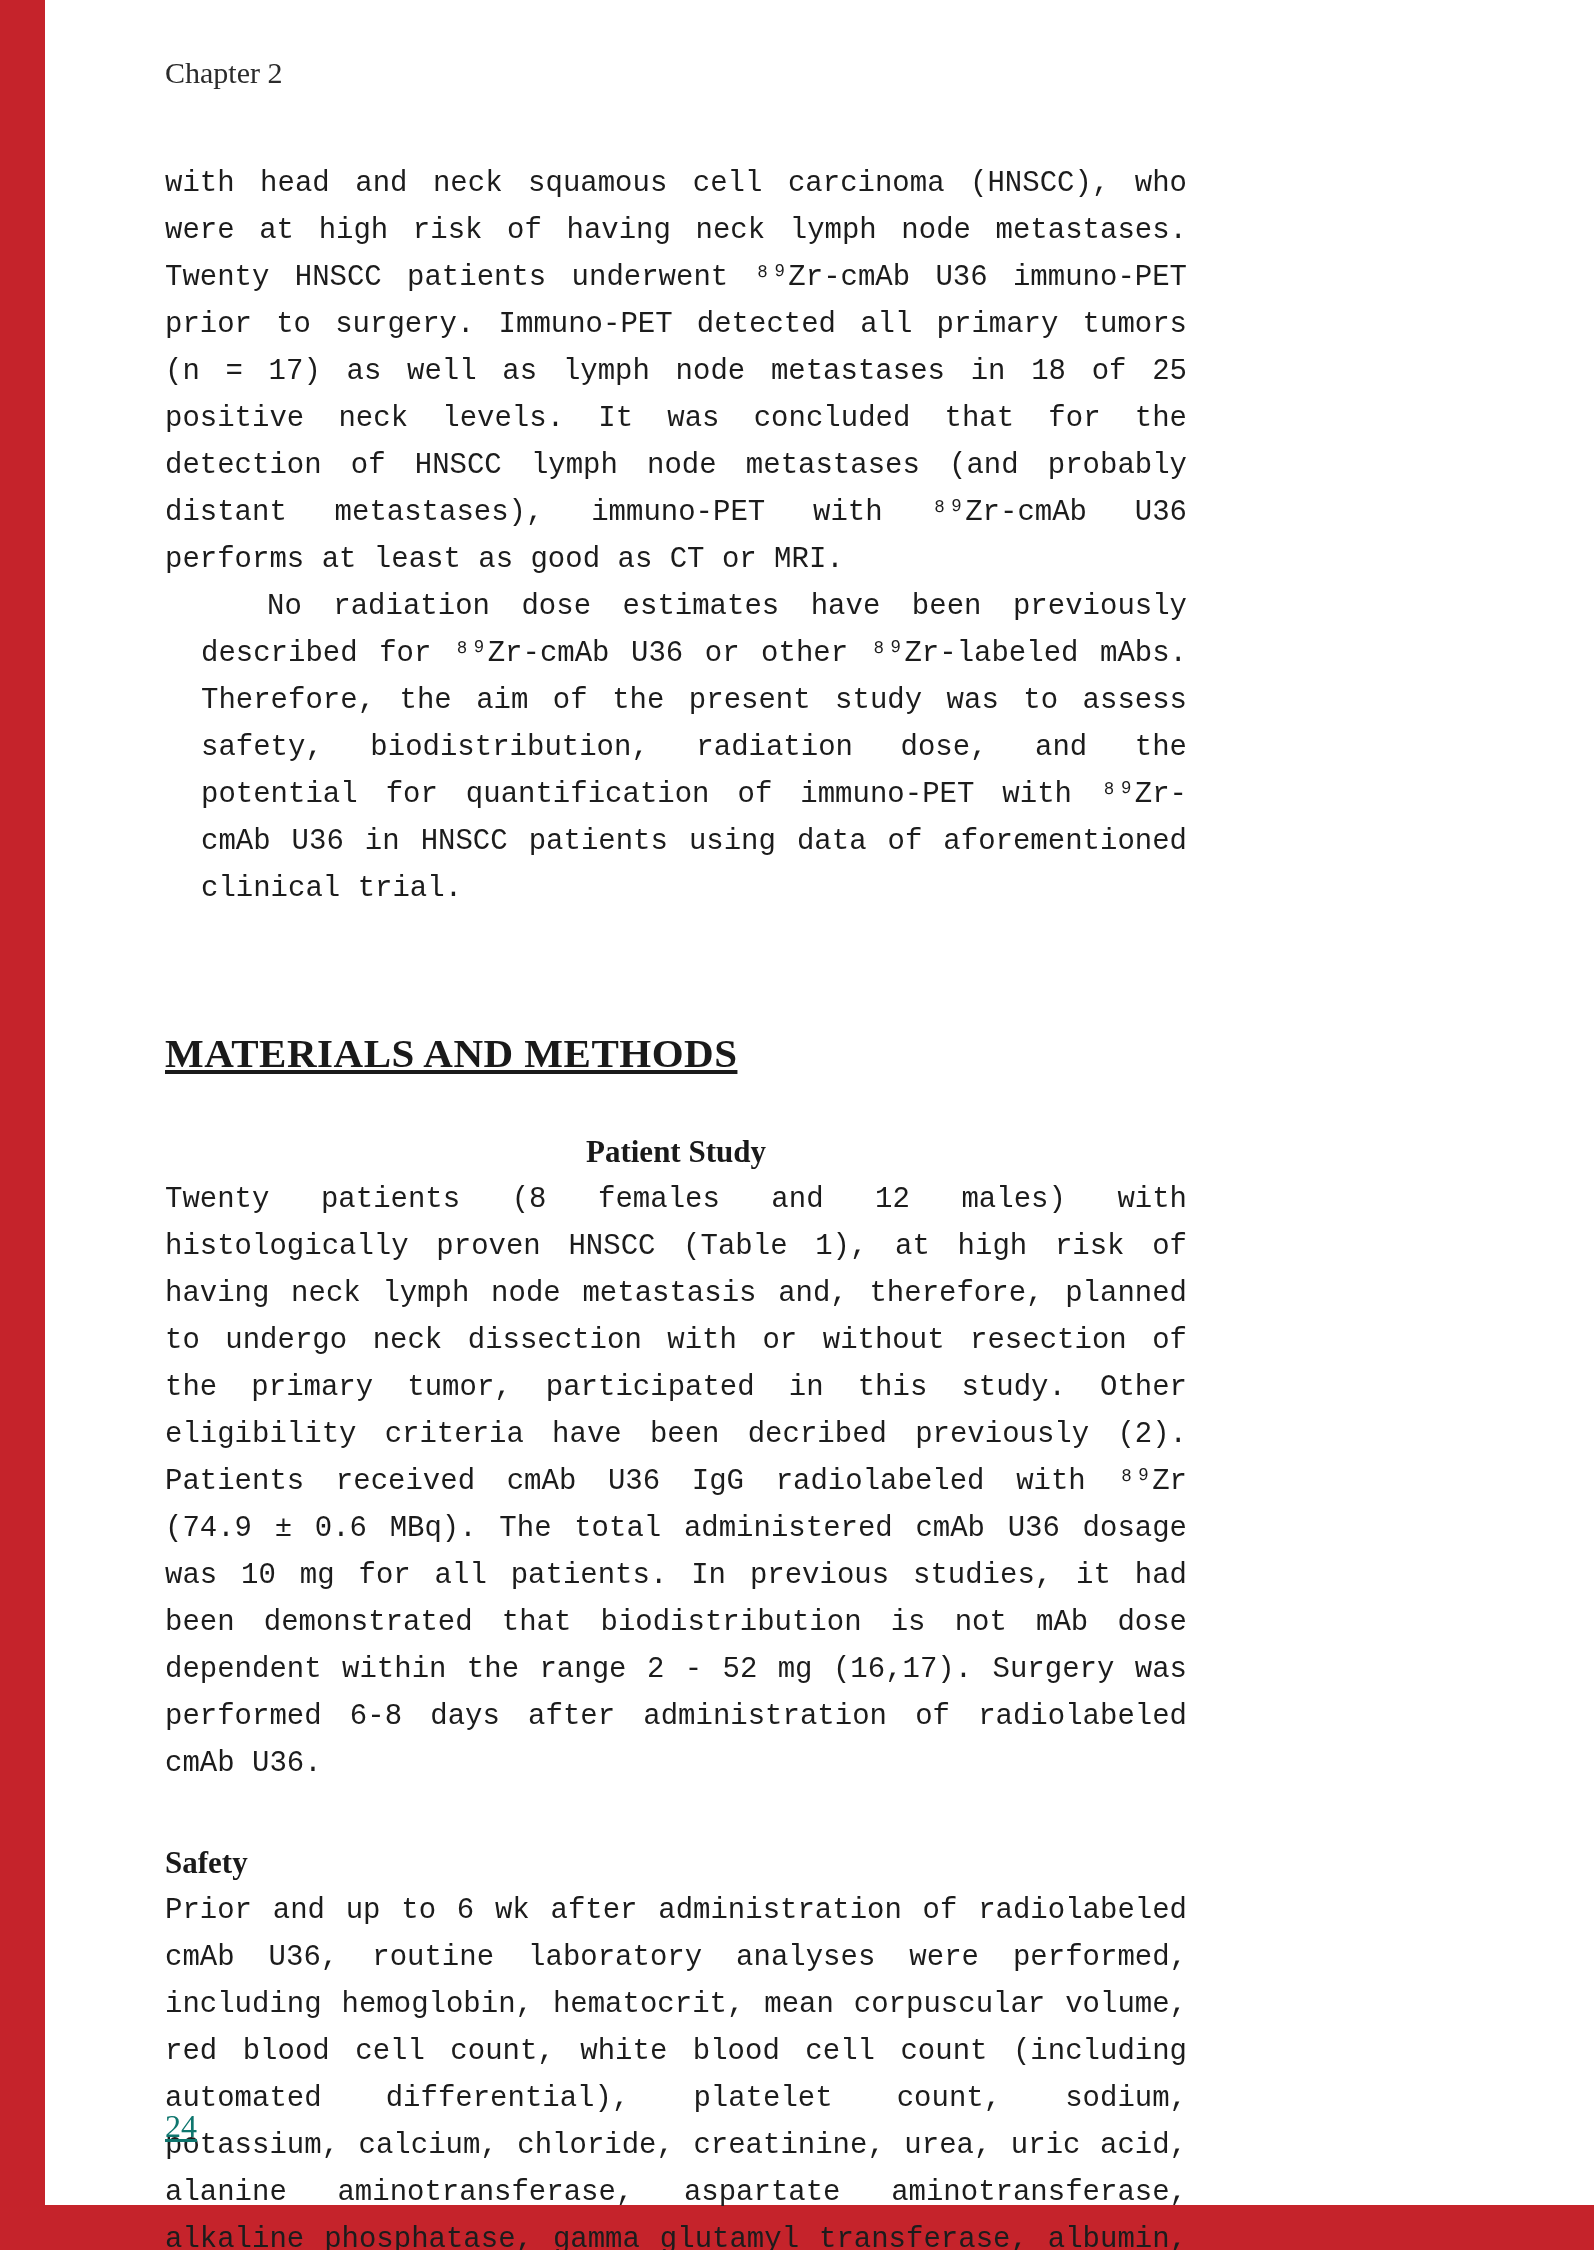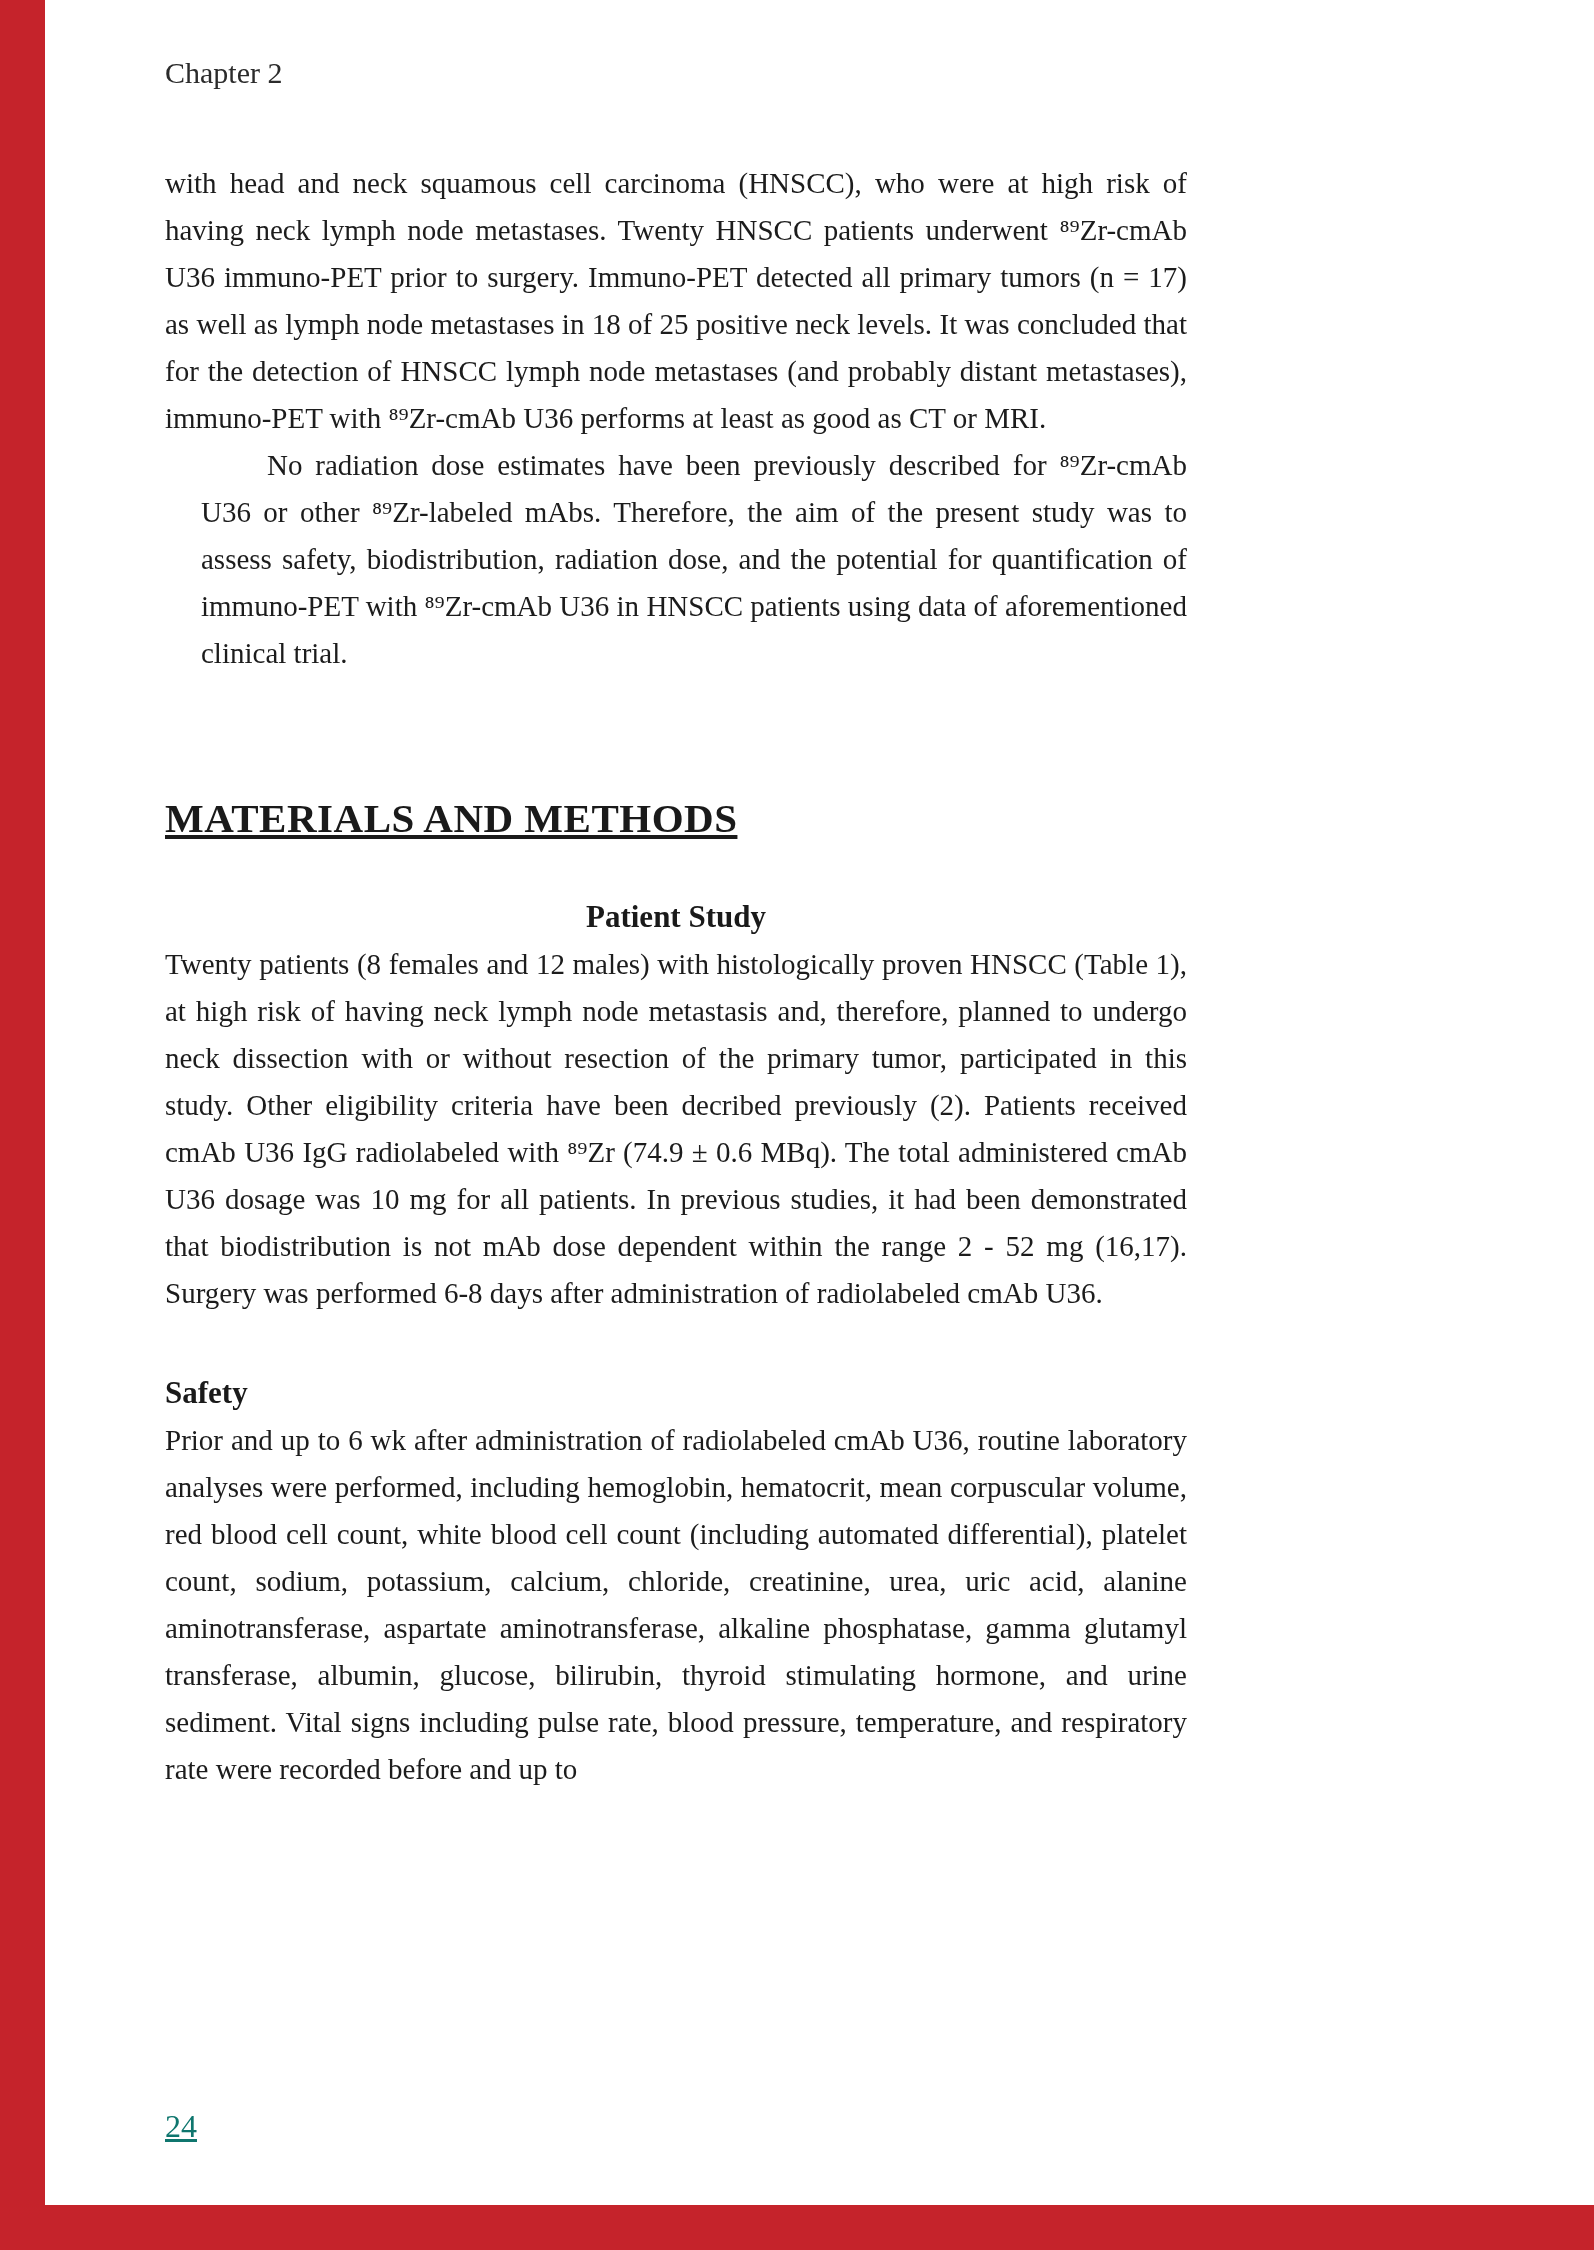--- a/index.html
+++ b/index.html
@@ -41,20 +41,21 @@
     position: absolute;
     left: 165px;
     top: 160px;
     width: 1022px;
   }
   .text-block p {
     margin: 0;
     font-size: 29px;
     line-height: 47px;
     text-align: justify;
+    font-family: Liberation Mono, monospace;
   }
   .text-block p.indent {
     text-indent: 66px;
     margin-left: 36px;
   }
   h1.section {
     margin: 116px 0 0 0;
     font-size: 41px;
     line-height: 50px;
     font-weight: bold;

